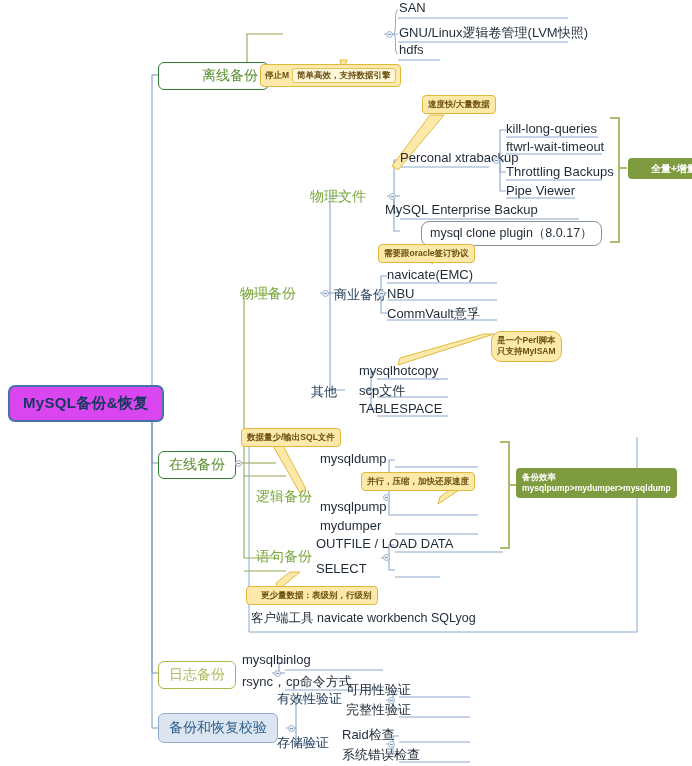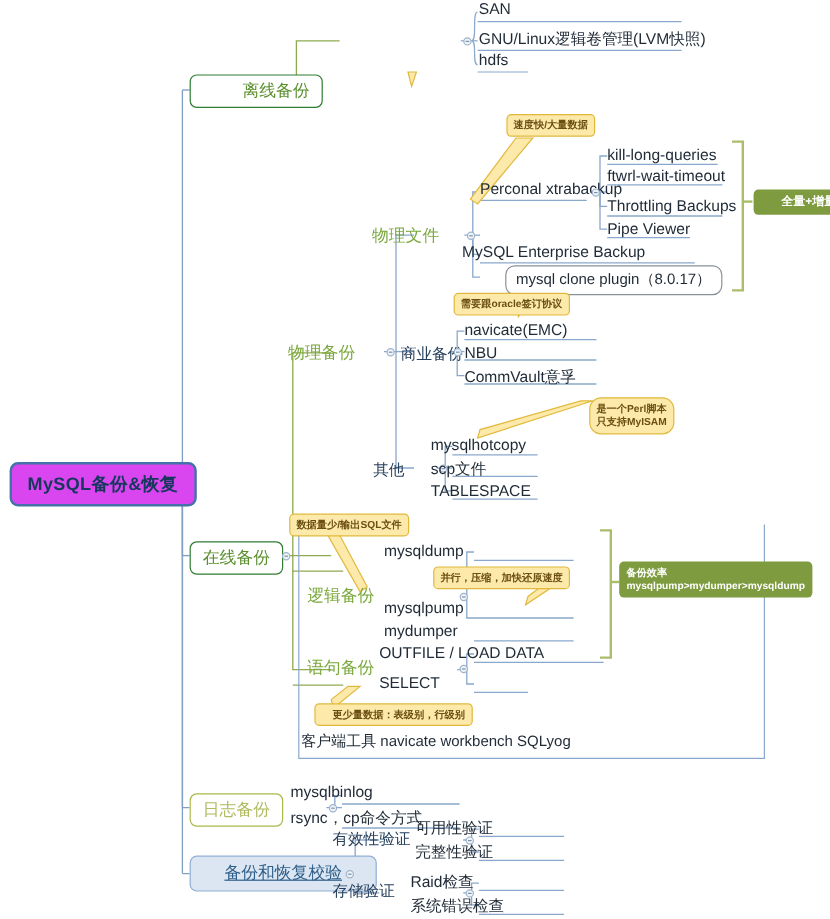--- a/index.html
+++ b/index.html
@@ -216,20 +216,23 @@
     <g fill="none" stroke="#a9bd6a" stroke-width="2">
       <path d="M500,442 L509,442 L509,548 L500,548"></path>
       <path d="M509,485 L516,485"></path>
     </g>
   </svg>
 
   <div class="node root" style="left:8px;top:385px;">MySQL备份&amp;恢复</div>
 
   <div class="node lvl1" style="left:158px;top:62px;padding-left:43px;">离线备份</div>
 
+  <div class="node note" style="left:260px;top:64px;padding:3px 4px;">
+    <span>停止M</span><span class="part2">简单高效，支持数据引擎</span>
+  </div>
 
   <div class="dot" style="left:386px;top:31px;"></div>
 
   <div class="node txt" style="left:399px;top:0px;">SAN</div>
   <div class="node txt" style="left:399px;top:24px;">GNU/Linux逻辑卷管理(LVM快照)</div>
   <div class="node txt" style="left:399px;top:42px;">hdfs</div>
 
   <div class="node lvl1" style="left:158px;top:451px;">在线备份</div>
   <div class="dot" style="left:235px;top:460px;"></div>
 
@@ -291,31 +294,31 @@
     <div>备份效率</div>
     <div>mysqlpump&gt;mydumper&gt;mysqldump</div>
   </div>
 
   <div class="node green2" style="left:256px;top:548px;">语句备份</div>
   <div class="dot" style="left:383px;top:554px;"></div>
 
   <div class="node txt" style="left:316px;top:536px;">OUTFILE / LOAD DATA</div>
   <div class="node txt" style="left:316px;top:561px;">SELECT</div>
 
-  <div class="node note" style="left:262px;top:586px;padding-left:14px;">更少量数据：表级别，行级别</div>
+  <div class="node note" style="left:246px;top:586px;padding-left:14px;">更少量数据：表级别，行级别</div>
 
   <div class="node txt sm" style="left:251px;top:610px;">客户端工具 navicate workbench SQLyog</div>
 
   <div class="node lvl1 olive" style="left:158px;top:661px;">日志备份</div>
   <div class="dot" style="left:274px;top:670px;"></div>
 
   <div class="node txt" style="left:242px;top:652px;">mysqlbinlog</div>
   <div class="node txt" style="left:242px;top:673px;">rsync，cp命令方式</div>
 
-  <div class="node lvl1 bluefill" style="left:158px;top:713px;font-size:14px;padding:5px 28px;text-decoration:underline;">备份和恢复校验</div>
+  <div class="node lvl1 bluefill" style="left:158px;top:713px;font-size:14px;padding:5px 10px;">备份和恢复校验</div>
   <div class="dot" style="left:288px;top:725px;"></div>
 
   <div class="node txt blue" style="left:277px;top:690px;">有效性验证</div>
   <div class="dot" style="left:388px;top:697px;"></div>
 
   <div class="node txt" style="left:346px;top:681px;">可用性验证</div>
   <div class="node txt" style="left:346px;top:701px;">完整性验证</div>
 
   <div class="node txt blue" style="left:277px;top:734px;">存储验证</div>
   <div class="dot" style="left:388px;top:741px;"></div>

